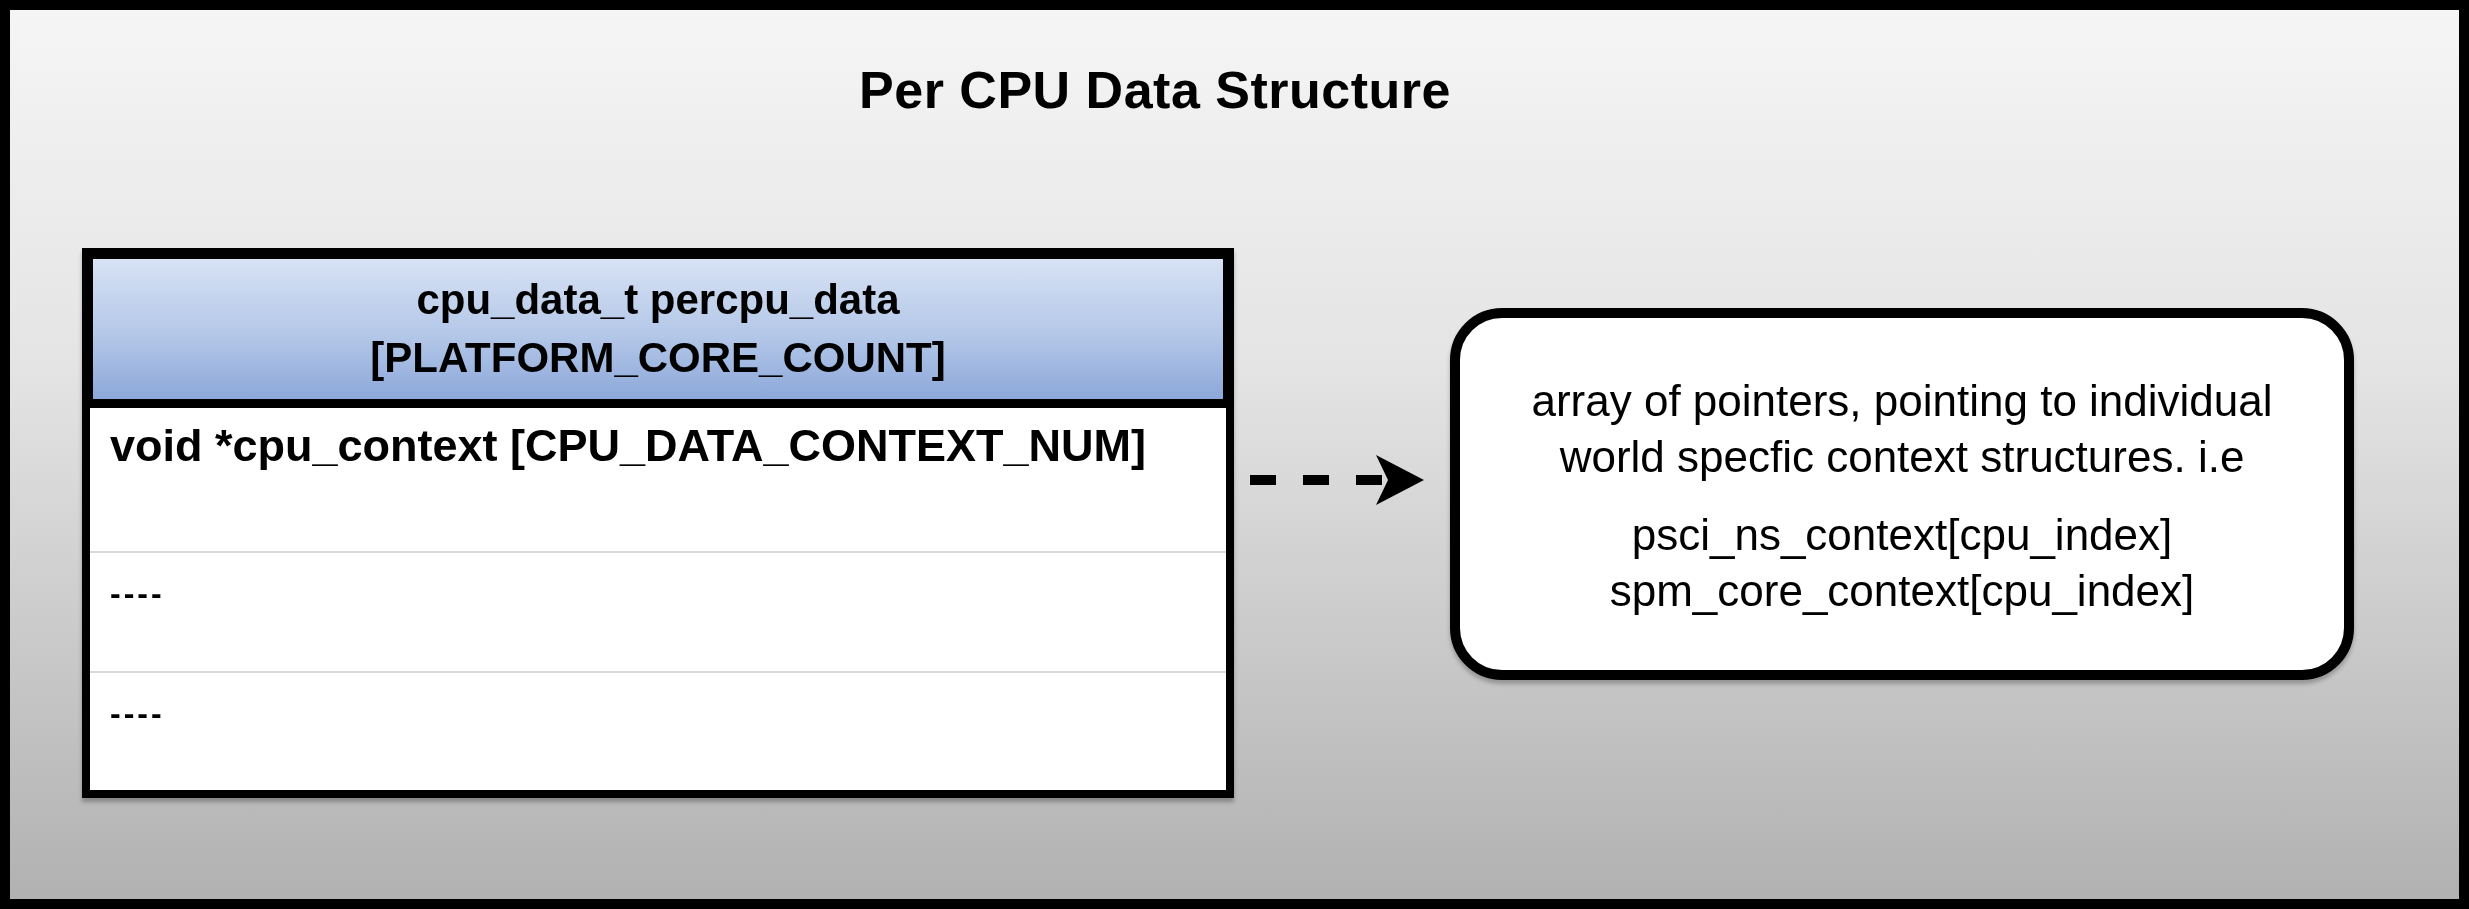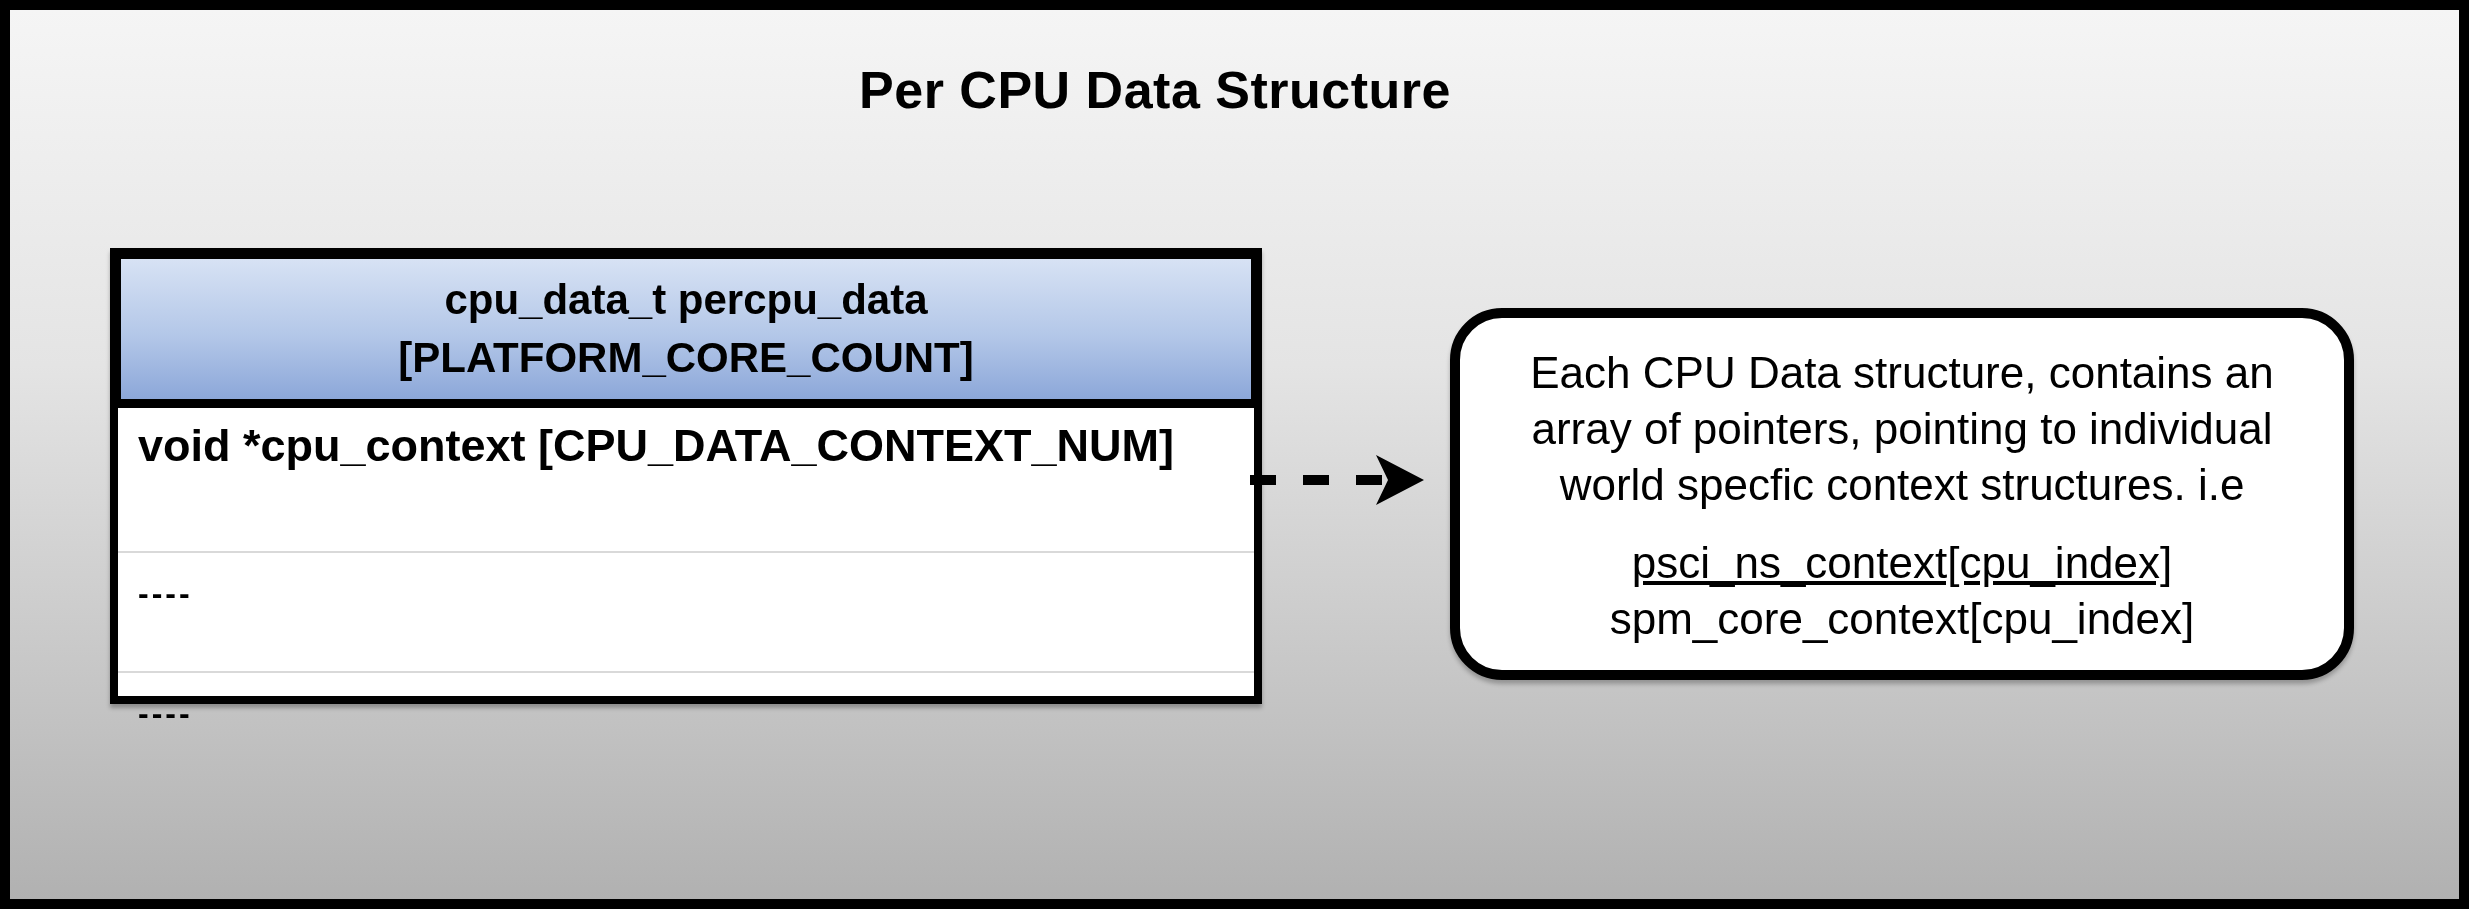--- a/index.html
+++ b/index.html
@@ -25,24 +25,24 @@
     width: 2290px;
     text-align: center;
     font-size: 52px;
     font-weight: bold;
     letter-spacing: 0.5px;
     color: #000000;
   }
   
   .struct-table {
     position: absolute;
-    left: 100px;
+    left: 72px;
     top: 238px;
     width: 1152px;
-    height: 456px;
+    height: 550px;
     box-sizing: border-box;
     border: 8px solid #000000;
     background: #ffffff;
     box-shadow: 0 4px 4px rgba(0,0,0,0.28);
   }
   .struct-header {
     box-sizing: border-box;
     height: 152px;
     border: 3px solid #000000;
     border-bottom-width: 9px;
@@ -100,21 +100,21 @@
     box-shadow: 0 4px 4px rgba(0,0,0,0.25);
     display: flex;
     flex-direction: column;
     justify-content: center;
     text-align: center;
     font-size: 44px;
     line-height: 56px;
     padding: 4px 10px 0 10px;
   }
   .callout-line { white-space: nowrap; }
-  .callout-line.code-first { margin-top: 22px; text-decoration: underline; }
+  .callout-line.code-first { margin-top: 22px; }
 </style>
 </head>
 <body>
 
 <div class="slide">
 
   <div class="slide-title">Per CPU Data Structure</div>
 
   <div class="struct-table">
     <div class="struct-header">
@@ -125,20 +125,19 @@
     <div class="struct-row row-placeholder">----</div>
     <div class="struct-row row-placeholder last">----</div>
   </div>
 
   <svg class="connector" viewBox="0 0 180 60" xmlns="http://www.w3.org/2000/svg">
     <line x1="0" y1="30" x2="132" y2="30" stroke="#000000" stroke-width="10" stroke-dasharray="26 27"></line>
     <polygon points="126,5 174,30 126,55 138,30" fill="#000000"></polygon>
   </svg>
 
   <div class="callout">
-    <div class="callout-line">Each CPU Data structure, contains an</div>
     <div class="callout-line">array of pointers, pointing to individual</div>
     <div class="callout-line">world specfic context structures. i.e</div>
     <div class="callout-line code-first">psci_ns_context[cpu_index]</div>
     <div class="callout-line">spm_core_context[cpu_index]</div>
   </div>
 
 </div>
 
 </body></html>

